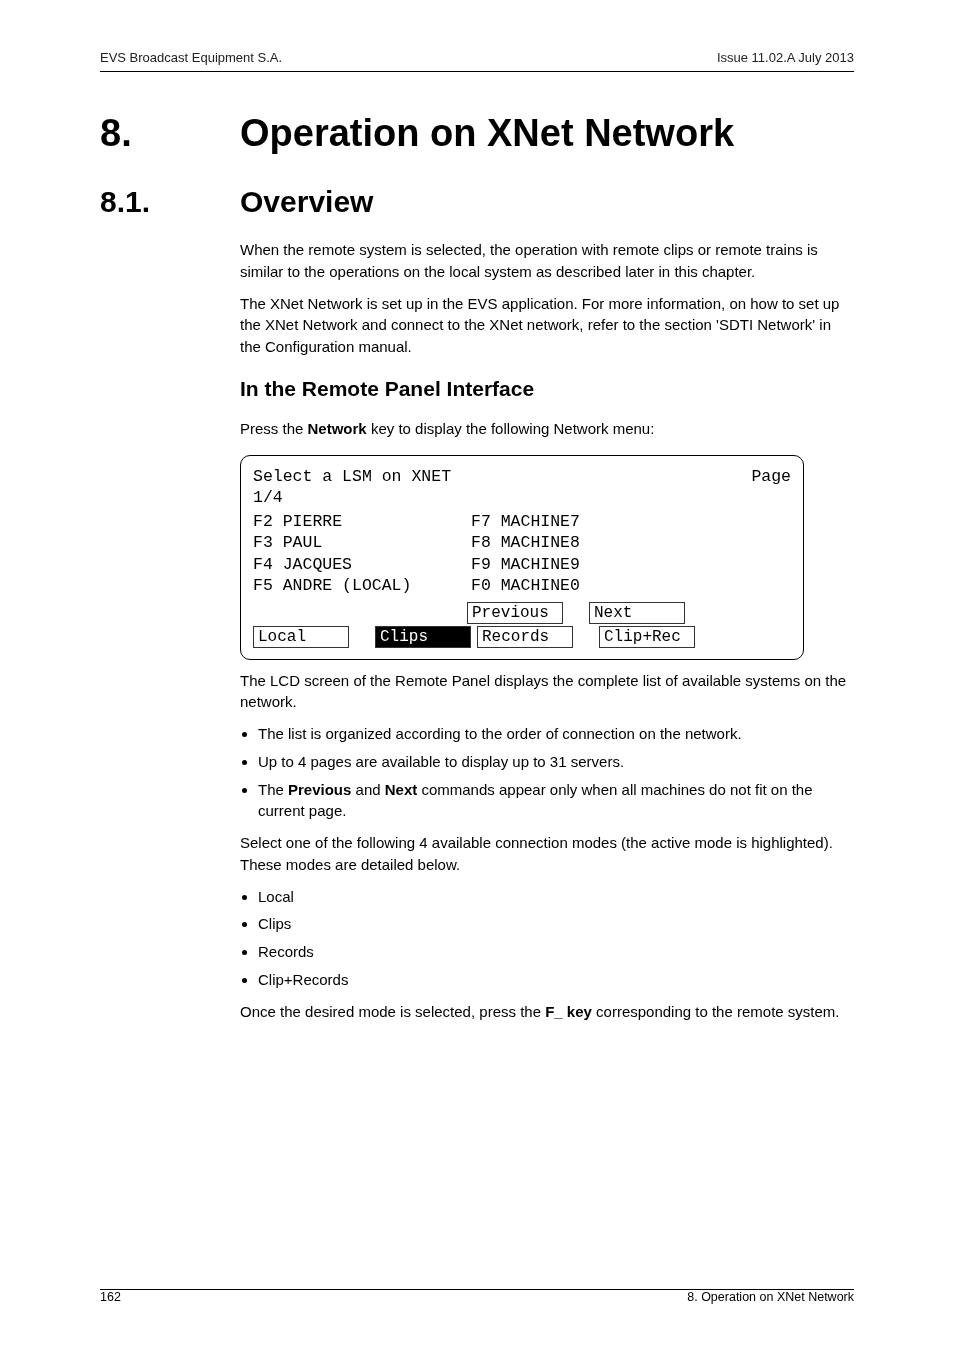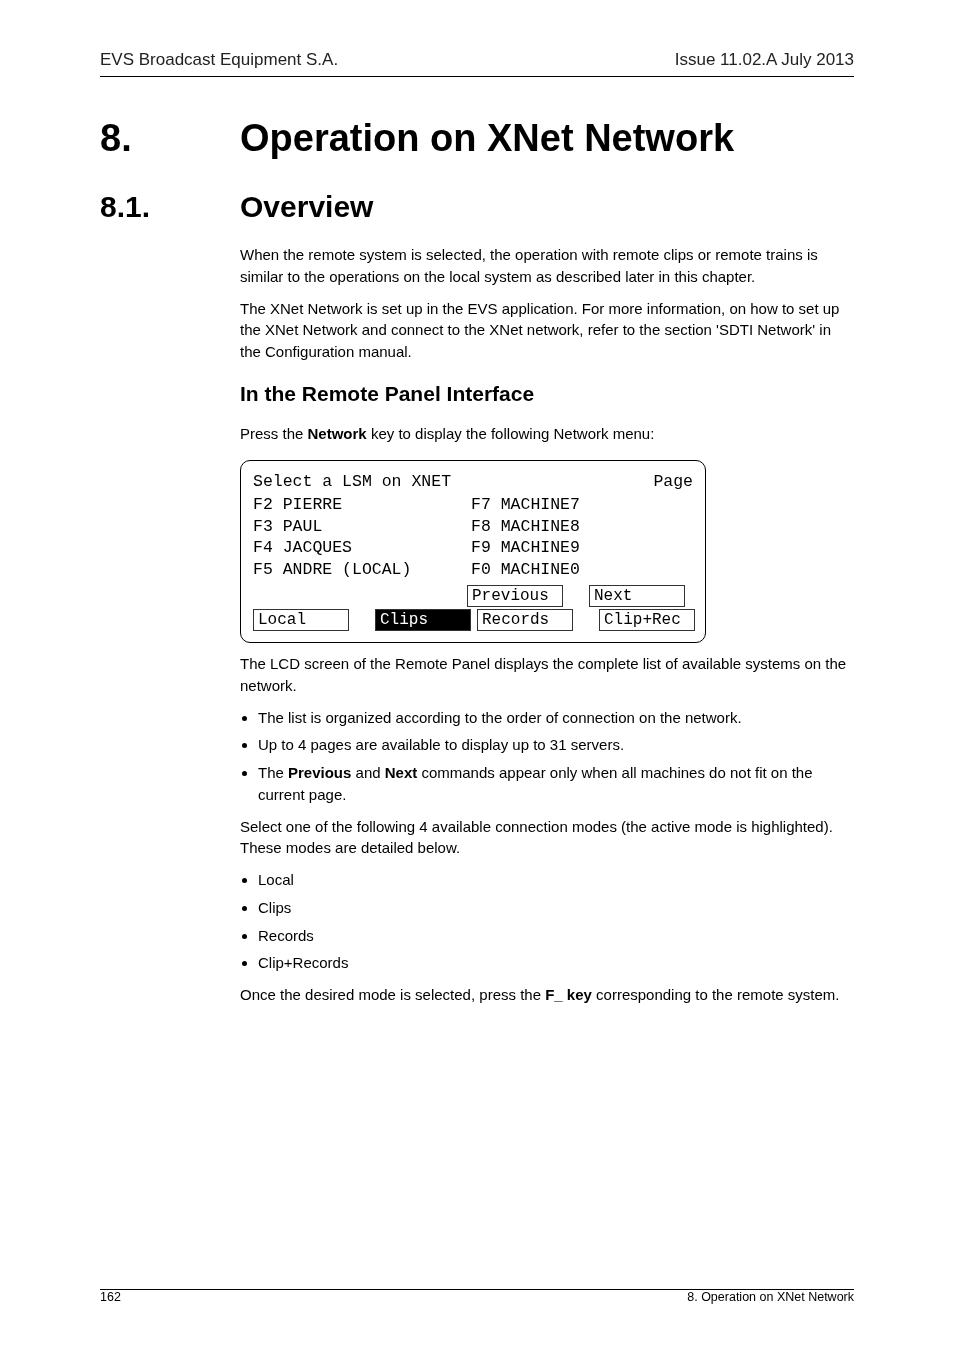--- a/index.html
+++ b/index.html
@@ -14,21 +14,21 @@
   .page {
     width: 954px;
     height: 1350px;
     position: relative;
     box-sizing: border-box;
     padding: 50px 100px 0 100px;
   }
   .running-head {
     display: flex;
     justify-content: space-between;
-    font-size: 17px;
+    font-size: 13px;
     color: #222;
     padding-bottom: 6px;
     border-bottom: 1px solid #000;
     margin-bottom: 40px;
   }
   .h1 {
     display: flex;
     font-family: Arial, Helvetica, sans-serif;
     font-weight: bold;
     font-size: 38px;
@@ -56,21 +56,21 @@
   .body b { font-weight: bold; }
   ul.bullets { margin: 8px 0; padding-left: 18px; }
   ul.bullets li { margin: 6px 0; }
   .lcd-box {
     border: 1px solid #000;
     border-radius: 10px;
     padding: 10px 12px 10px 12px;
     font-family: "Courier New", Courier, monospace;
     font-size: 16.5px;
     line-height: 1.3;
-    width: 466px;
+    width: 564px;
     margin: 15px 0 10px 0;
     box-sizing: border-box;
   }
   .lcd-line { white-space: pre; }
   .lcd-head { display: flex; justify-content: space-between; }
   .lcd-rows { margin-top: 2px; }
   .lcd-row { display: flex; }
   .lcd-left  { flex: 0 0 218px; }
   .lcd-right { }
   .lcd-btns { margin-top: 4px; }
@@ -133,20 +133,21 @@
 
     <p>
       <span>Press the </span><b>Network</b><span> key to display the following Network menu:</span>
     </p>
 
     <div class="lcd-box">
       <div class="lcd-head">
         <span class="lcd-line">Select a LSM on XNET</span>
         <span class="lcd-line">Page</span>
       </div>
+      <div class="lcd-line">1/4</div>
       <div class="lcd-rows">
         <div class="lcd-row">
           <span class="lcd-left lcd-line">F2 PIERRE</span>
           <span class="lcd-right lcd-line">F7 MACHINE7</span>
         </div>
         <div class="lcd-row">
           <span class="lcd-left lcd-line">F3 PAUL</span>
           <span class="lcd-right lcd-line">F8 MACHINE8</span>
         </div>
         <div class="lcd-row">

